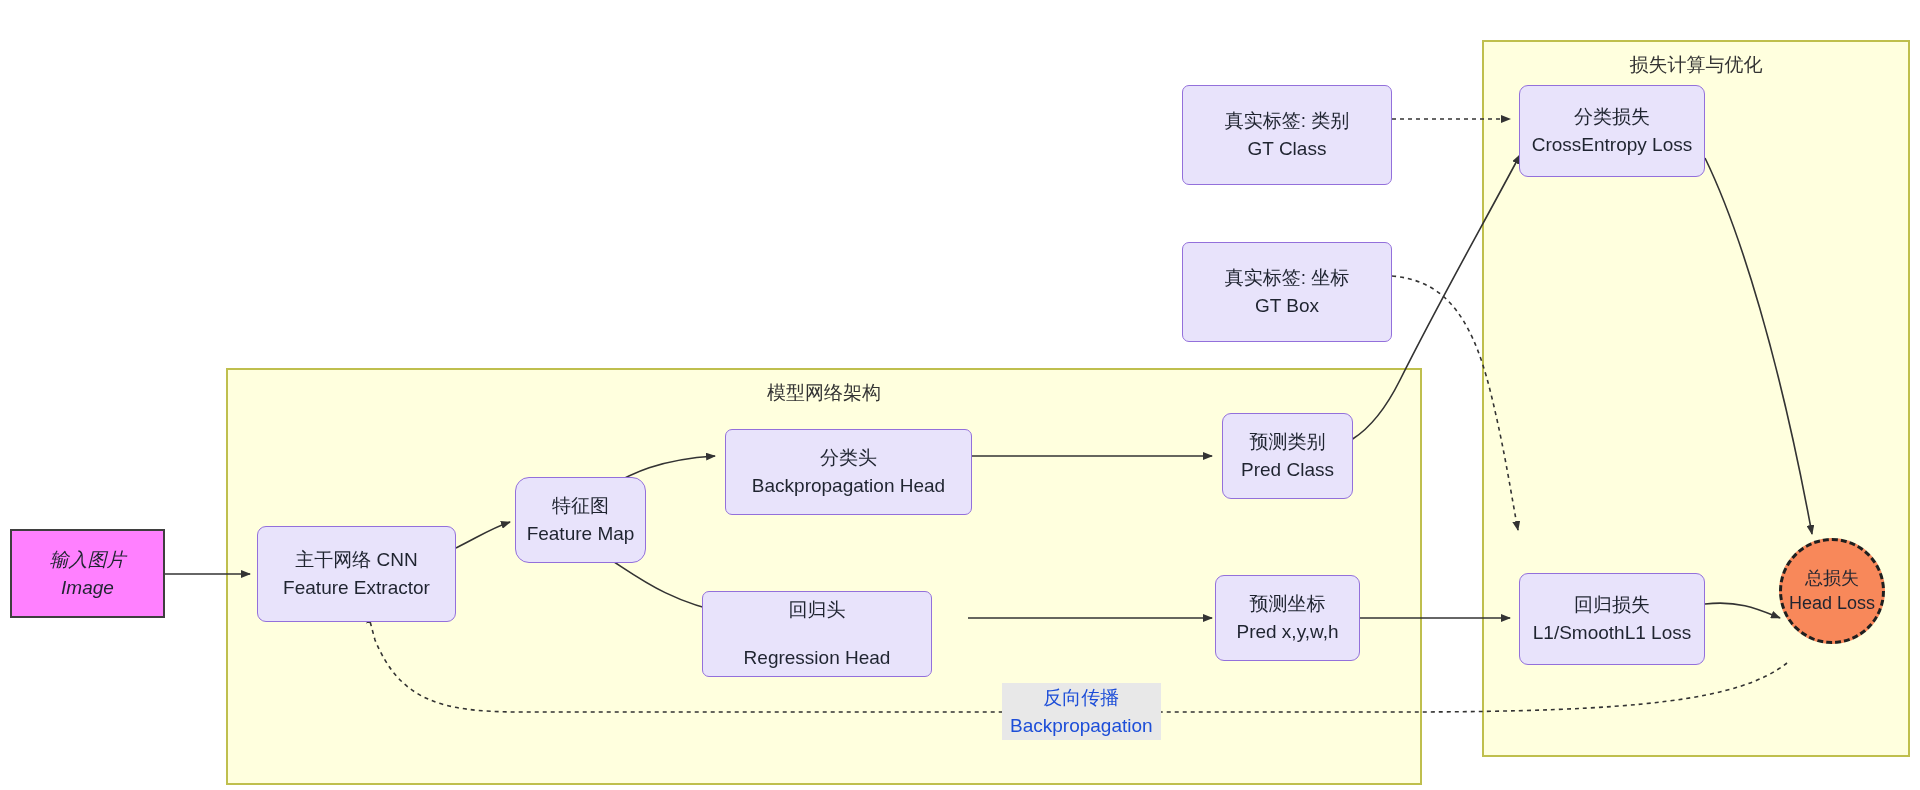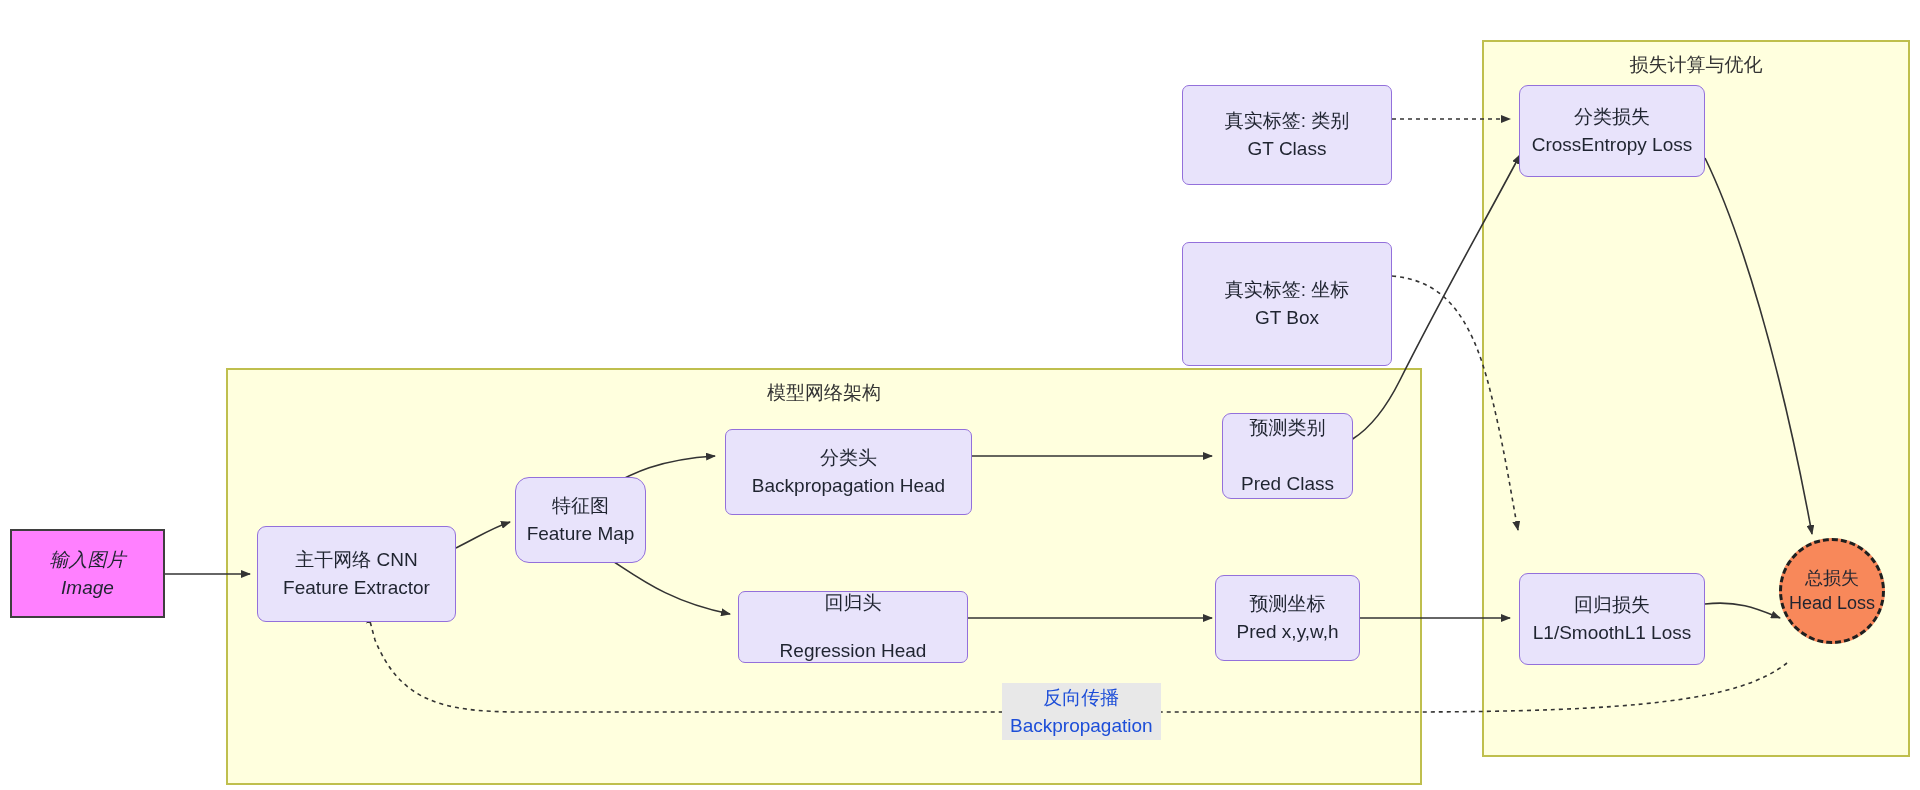--- a/index.html
+++ b/index.html
@@ -148,41 +148,41 @@
   <div class="node rounded" style="left:515px; top:477px; width:131px; height:86px;border-radius:14px;">
     <div class="l1">特征图</div>
     <div class="l2">Feature Map</div>
   </div>
 
   <div class="node sharp" style="left:725px; top:413px; width:247px; height:86px;">
     <div class="l1">分类头</div>
     <div class="l2">Backpropagation Head</div>
   </div>
 
-  <div class="node sharp" style="left:738px; top:575px; width:230px; height:72px;gap:20px;">
+  <div class="node sharp" style="left:702px; top:575px; width:230px; height:86px;gap:20px;">
     <div class="l1">回归头</div>
     <div class="l2">Regression Head</div>
   </div>
 
-  <div class="node rounded" style="left:1222px; top:413px; width:131px; height:86px;justify-content:space-between;">
+  <div class="node rounded" style="left:1222px; top:413px; width:131px; height:86px;">
     <div class="l1">预测类别</div>
     <div class="l2">Pred Class</div>
   </div>
 
   <div class="node rounded" style="left:1215px; top:575px; width:145px; height:86px;">
     <div class="l1">预测坐标</div>
     <div class="l2">Pred x,y,w,h</div>
   </div>
 
   <div class="node sharp" style="left:1182px; top:69px; width:210px; height:100px;">
     <div class="l1">真实标签: 类别</div>
     <div class="l2">GT Class</div>
   </div>
 
-  <div class="node sharp" style="left:1182px; top:226px; width:210px; height:124px;">
+  <div class="node sharp" style="left:1182px; top:226px; width:210px; height:100px;">
     <div class="l1">真实标签: 坐标</div>
     <div class="l2">GT Box</div>
   </div>
 
   <div class="node rounded" style="left:1519px; top:85px; width:186px; height:92px;">
     <div class="l1">分类损失</div>
     <div class="l2">CrossEntropy Loss</div>
   </div>
 
   <div class="node rounded" style="left:1519px; top:533px; width:186px; height:92px;margin-top:40px;">

